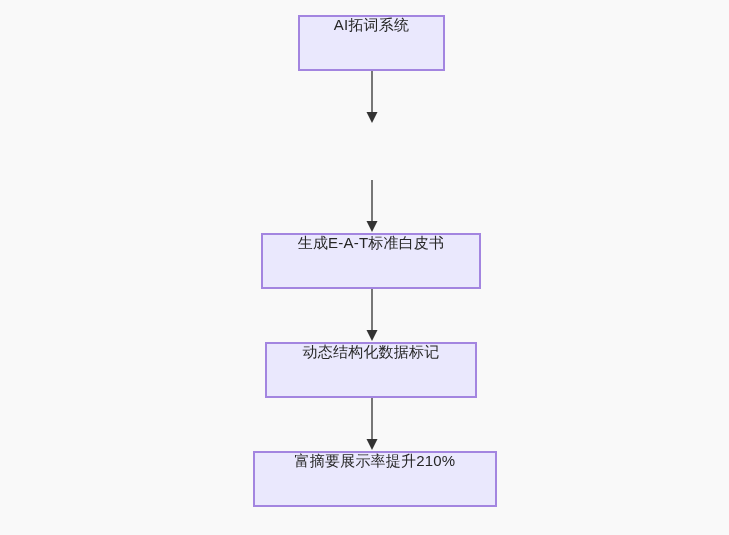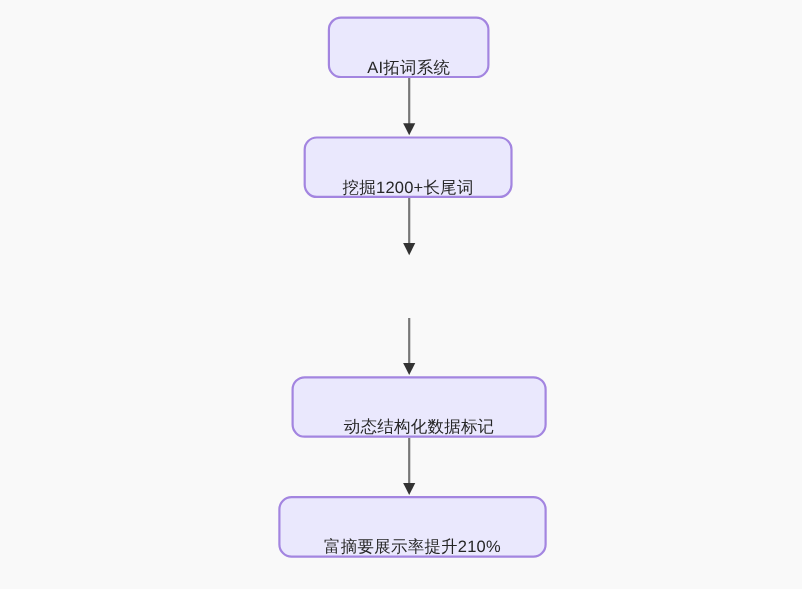--- a/index.html
+++ b/index.html
@@ -16,23 +16,23 @@
   #flow-canvas {
     position: relative;
     width: 729px;
     height: 535px;
   }
   .node {
     position: absolute;
     box-sizing: border-box;
     background: #eae8fd;
     border: 2px solid #a385e0;
-    border-radius: 12px;
+    border-radius: 0;
     display: flex;
-    align-items: flex-end;
+    align-items: flex-start;
     justify-content: center;
     color: #262626;
     font-size: 15px;
     line-height: 1;
     letter-spacing: 0.2px;
     white-space: nowrap;
   }
   .node-label {
     display: block;
   }
@@ -53,40 +53,40 @@
     <span class="node-label">AI拓词系统</span>
   </div>
 
   <div class="connector" style="left:359px; top:71px; height:53px;">
     <svg width="26" height="53" viewBox="0 0 26 53" xmlns="http://www.w3.org/2000/svg">
       <line x1="13" y1="0" x2="13" y2="44" stroke="#777777" stroke-width="2"></line>
       <polygon points="13,52 7.5,41 18.5,41" fill="#333333"></polygon>
     </svg>
   </div>
 
-  <div class="node" style="left:276px; top:124px; width:190px; height:56px;">
-    <span class="node-label">挖掘1200+长尾词</span>
-  </div>
 
   <div class="connector" style="left:359px; top:180px; height:53px;">
     <svg width="26" height="53" viewBox="0 0 26 53" xmlns="http://www.w3.org/2000/svg">
       <line x1="13" y1="0" x2="13" y2="44" stroke="#777777" stroke-width="2"></line>
       <polygon points="13,52 7.5,41 18.5,41" fill="#333333"></polygon>
     </svg>
   </div>
 
+  <div class="node" style="left:261px; top:233px; width:220px; height:56px;">
+    <span class="node-label">生成E-A-T标准白皮书</span>
+  </div>
 
   <div class="connector" style="left:359px; top:289px; height:53px;">
     <svg width="26" height="53" viewBox="0 0 26 53" xmlns="http://www.w3.org/2000/svg">
       <line x1="13" y1="0" x2="13" y2="44" stroke="#777777" stroke-width="2"></line>
       <polygon points="13,52 7.5,41 18.5,41" fill="#333333"></polygon>
     </svg>
   </div>
 
-  <div class="node" style="left:265px; top:342px; width:232px; height:56px;">
+  <div class="node" style="left:265px; top:342px; width:212px; height:56px;">
     <span class="node-label">动态结构化数据标记</span>
   </div>
 
   <div class="connector" style="left:359px; top:398px; height:53px;">
     <svg width="26" height="53" viewBox="0 0 26 53" xmlns="http://www.w3.org/2000/svg">
       <line x1="13" y1="0" x2="13" y2="44" stroke="#777777" stroke-width="2"></line>
       <polygon points="13,52 7.5,41 18.5,41" fill="#333333"></polygon>
     </svg>
   </div>
 

